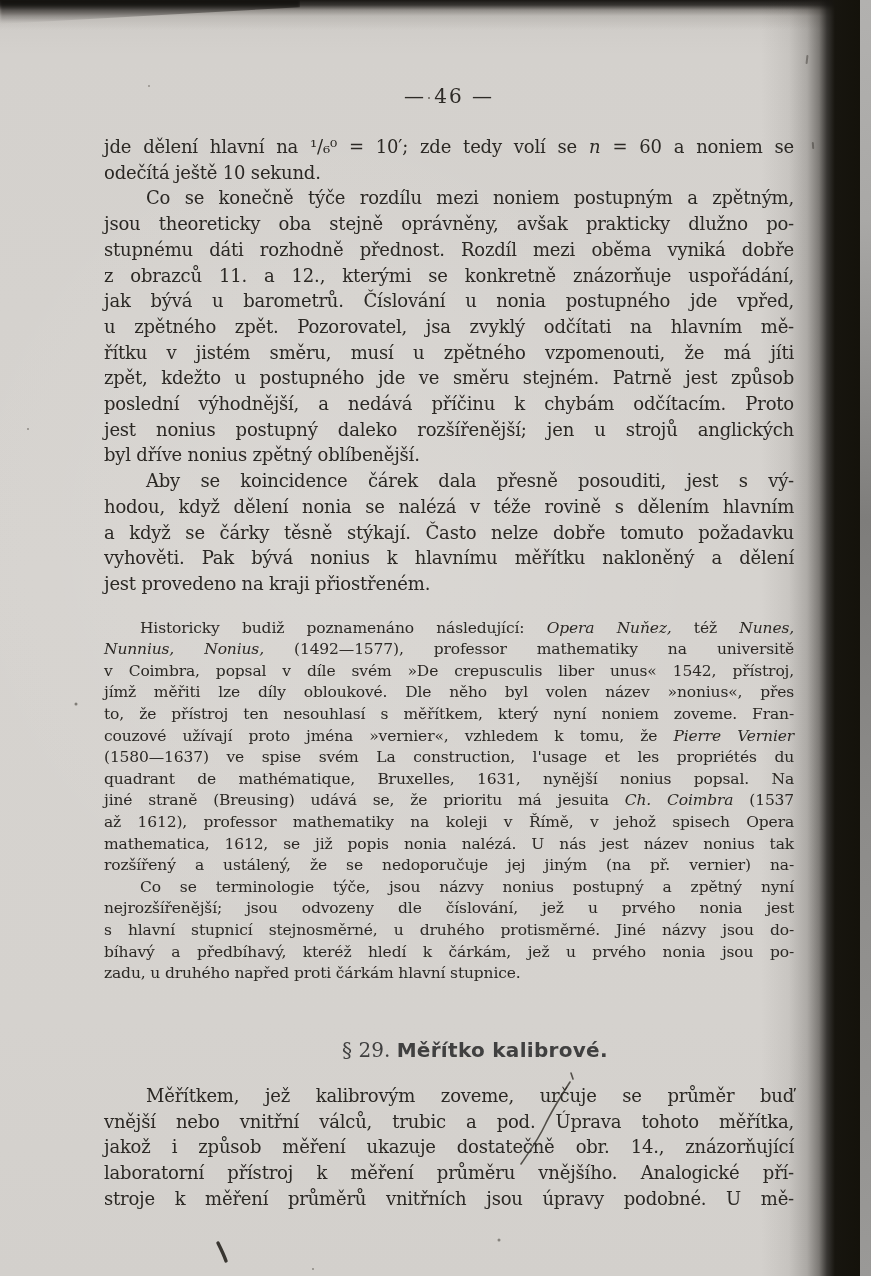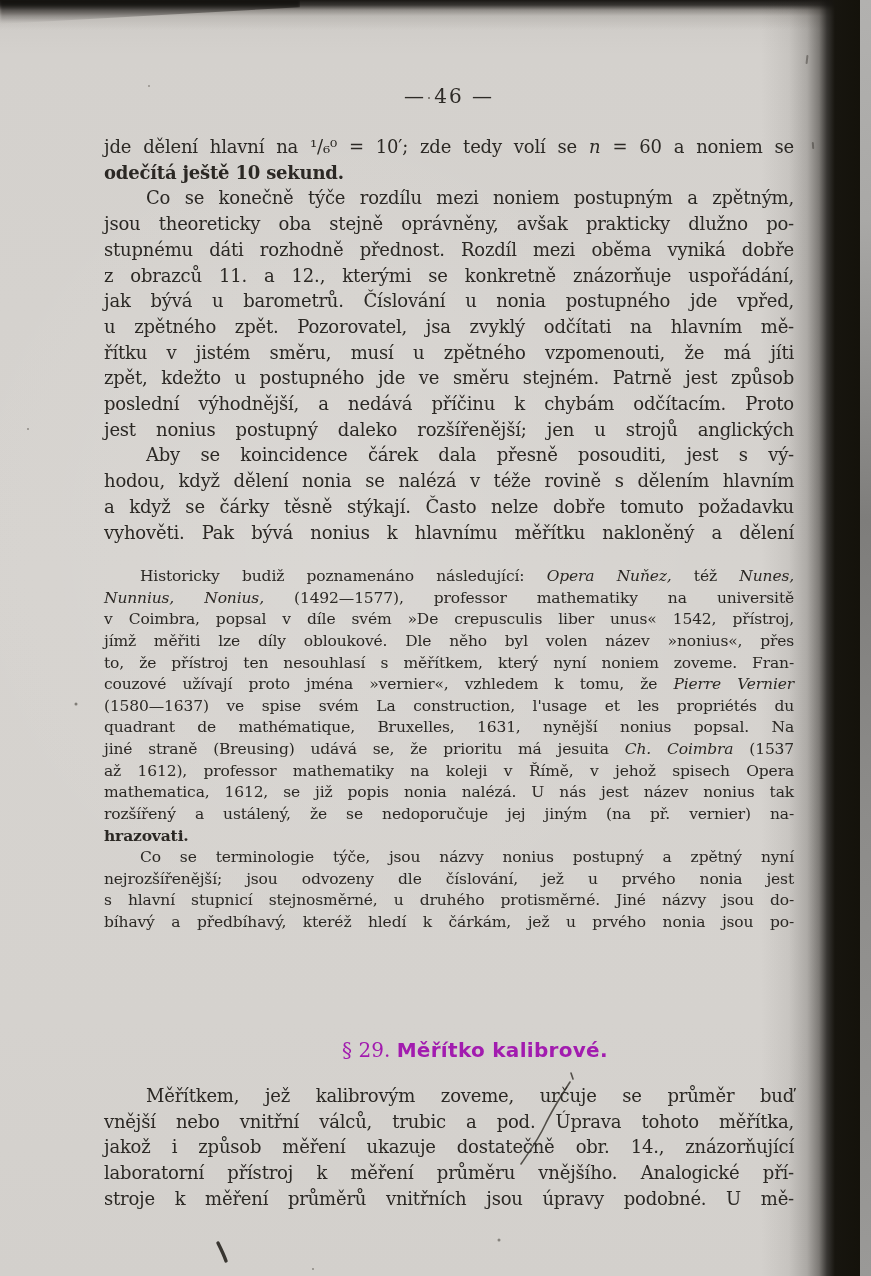--- a/index.html
+++ b/index.html
@@ -55,25 +55,25 @@
   .para.main + .para.petit{margin-top:21px;}
   .line{
     white-space:nowrap;overflow:visible;
     text-align:justify;text-align-last:justify;
     text-rendering:optimizeLegibility;
   }
   .para.main .line{font-size:18px;line-height:25.7px;letter-spacing:-0.2px;}
   .para.petit .line{font-size:15.5px;line-height:21.6px;letter-spacing:-0.15px;}
   .line.indent-main{text-indent:42px;}
   .line.indent-petit{text-indent:36px;}
-  .line.last{text-align-last:left;font-weight:bold;}
+  .line.last{text-align-last:left;}
   .heading{
     position:absolute;top:1038px;left:0;width:100%;
     text-align:center;padding-left:52px;box-sizing:border-box;
-    font-size:20px;color:#a21caf;
+    font-size:20px;color:#404040;
   }
   .heading .bold{
     font-family:"DejaVu Sans", sans-serif;font-weight:bold;
     font-size:20px;letter-spacing:0.3px;
   }
   svg.marks{position:absolute;top:0;left:0;pointer-events:none;}
   .speck{
     position:absolute;left:428px;top:97px;width:2px;height:2px;border-radius:50%;
     background:rgba(70,66,58,0.75);
     box-shadow:
@@ -104,47 +104,49 @@
         <div class="line indent-main">Co se konečně týče rozdílu mezi noniem postupným a zpětným,</div>
         <div class="line">jsou theoreticky oba stejně oprávněny, avšak prakticky dlužno po-</div>
         <div class="line">stupnému dáti rozhodně přednost. Rozdíl mezi oběma vyniká dobře</div>
         <div class="line">z obrazců 11. a 12., kterými se konkretně znázorňuje uspořádání,</div>
         <div class="line">jak bývá u barometrů. Číslování u nonia postupného jde vpřed,</div>
         <div class="line">u zpětného zpět. Pozorovatel, jsa zvyklý odčítati na hlavním mě-</div>
         <div class="line">řítku v jistém směru, musí u zpětného vzpomenouti, že má jíti</div>
         <div class="line">zpět, kdežto u postupného jde ve směru stejném. Patrně jest způsob</div>
         <div class="line">poslední výhodnější, a nedává příčinu k chybám odčítacím. Proto</div>
         <div class="line">jest nonius postupný daleko rozšířenější; jen u strojů anglických</div>
+        <div class="line last">byl dříve nonius zpětný oblíbenější.</div>
       </div>
       <div class="para main">
         <div class="line indent-main">Aby se koincidence čárek dala přesně posouditi, jest s vý-</div>
         <div class="line">hodou, když dělení nonia se nalézá v téže rovině s dělením hlavním</div>
         <div class="line">a když se čárky těsně stýkají. Často nelze dobře tomuto požadavku</div>
         <div class="line">vyhověti. Pak bývá nonius k hlavnímu měřítku nakloněný a dělení</div>
+        <div class="line last">jest provedeno na kraji přiostřeném.</div>
       </div>
       <div class="para petit">
         <div class="line indent-petit">Historicky budiž poznamenáno následující: <i>Opera Nuňez,</i> též <i>Nunes,</i></div>
         <div class="line"><i>Nunnius, Nonius,</i> (1492—1577), professor mathematiky na universitě</div>
         <div class="line">v Coimbra, popsal v díle svém »De crepusculis liber unus« 1542, přístroj,</div>
         <div class="line">jímž měřiti lze díly obloukové. Dle něho byl volen název »nonius«, přes</div>
         <div class="line">to, že přístroj ten nesouhlasí s měřítkem, který nyní noniem zoveme. Fran-</div>
         <div class="line">couzové užívají proto jména »vernier«, vzhledem k tomu, že <i>Pierre Vernier</i></div>
         <div class="line">(1580—1637) ve spise svém La construction, l'usage et les propriétés du</div>
         <div class="line">quadrant de mathématique, Bruxelles, 1631, nynější nonius popsal. Na</div>
         <div class="line">jiné straně (Breusing) udává se, že prioritu má jesuita <i>Ch. Coimbra</i> (1537</div>
         <div class="line">až 1612), professor mathematiky na koleji v Římě, v jehož spisech Opera</div>
         <div class="line">mathematica, 1612, se již popis nonia nalézá. U nás jest název nonius tak</div>
         <div class="line">rozšířený a ustálený, že se nedoporučuje jej jiným (na př. vernier) na-</div>
-        <div class="line last">hrazovati.</div>
       </div>
       <div class="para petit">
         <div class="line indent-petit">Co se terminologie týče, jsou názvy nonius postupný a zpětný nyní</div>
         <div class="line">nejrozšířenější; jsou odvozeny dle číslování, jež u prvého nonia jest</div>
         <div class="line">s hlavní stupnicí stejnosměrné, u druhého protisměrné. Jiné názvy jsou do-</div>
         <div class="line">bíhavý a předbíhavý, kteréž hledí k čárkám, jež u prvého nonia jsou po-</div>
+        <div class="line last">zadu, u druhého napřed proti čárkám hlavní stupnice.</div>
       </div>
     </div>
   <div class="heading"><span>§ 29.</span> <span class="bold">Měřítko kalibrové.</span></div>
   <div id="block-b" class="text-block">
       <div class="para main">
         <div class="line indent-main">Měřítkem, jež kalibrovým zoveme, určuje se průměr buď</div>
         <div class="line">vnější nebo vnitřní válců, trubic a pod. Úprava tohoto měřítka,</div>
         <div class="line">jakož i způsob měření ukazuje dostatečně obr. 14., znázorňující</div>
         <div class="line">laboratorní přístroj k měření průměru vnějšího. Analogické pří-</div>
         <div class="line">stroje k měření průměrů vnitřních jsou úpravy podobné. U mě-</div>

